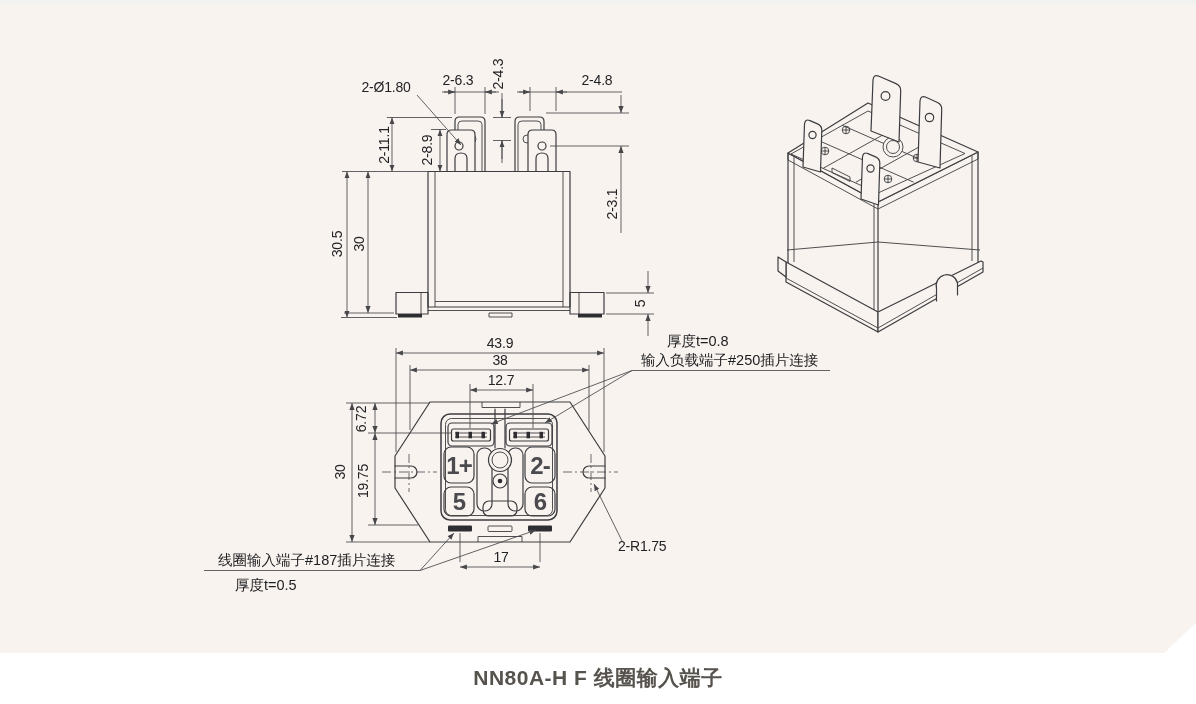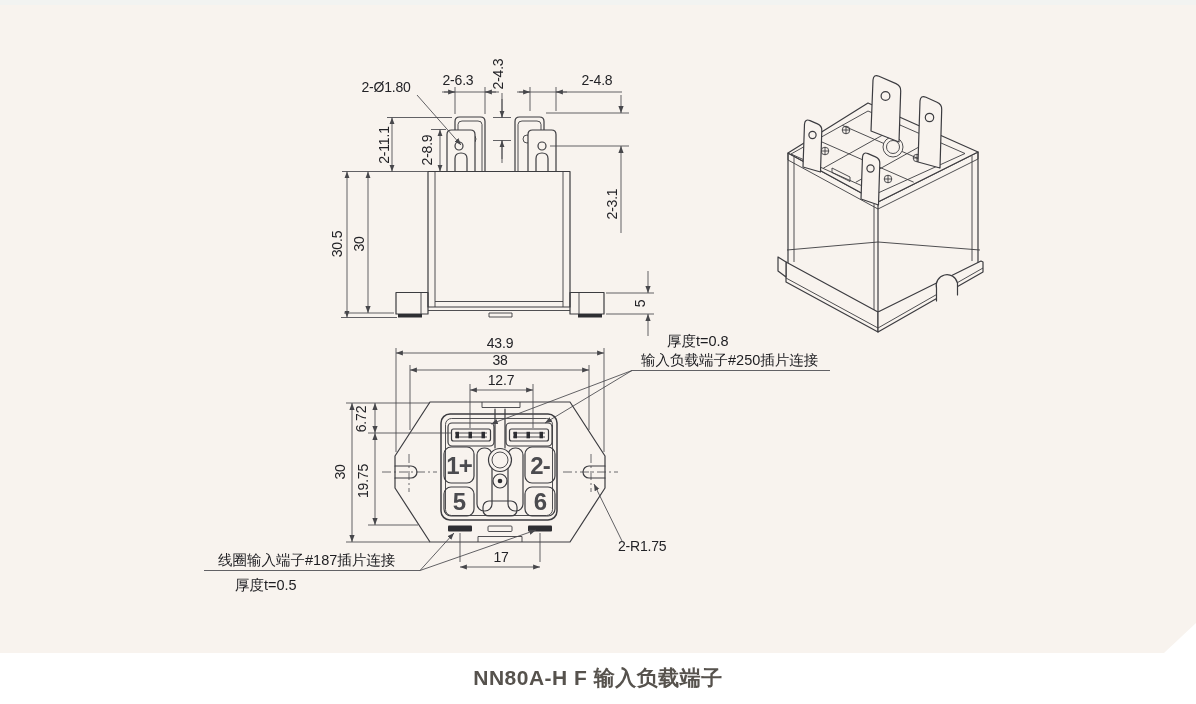--- a/index.html
+++ b/index.html
@@ -252,14 +252,14 @@
       <path class="dim" d="M632,370.5 L491,424" marker-end="url(#ar)"></path>
       <path class="dim" d="M632,370.5 L545,423" marker-end="url(#ar)"></path>
       <text class="ct" x="218" y="565">线圈输入端子#187插片连接</text>
       <path class="dim" d="M204,570.5 H420"></path>
       <path class="dim" d="M420,570.5 L454,533" marker-end="url(#ar)"></path>
       <path class="dim" d="M420,570.5 L536,530" marker-end="url(#ar)"></path>
       <text class="ct" x="235" y="590">厚度t=0.5</text>
     </g>
   </svg>
 
-  <div class="caption">NN80A-H F 输入负载端子</div>
+  <div class="caption">NN80A-H F 线圈输入端子</div>
 </div>
 
 </body></html>

